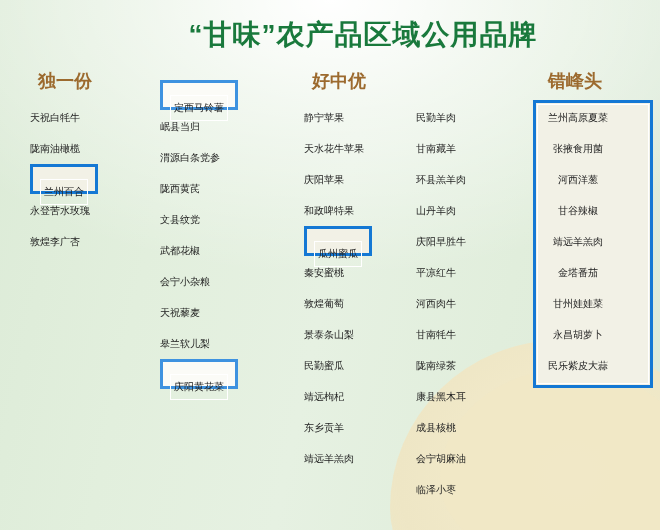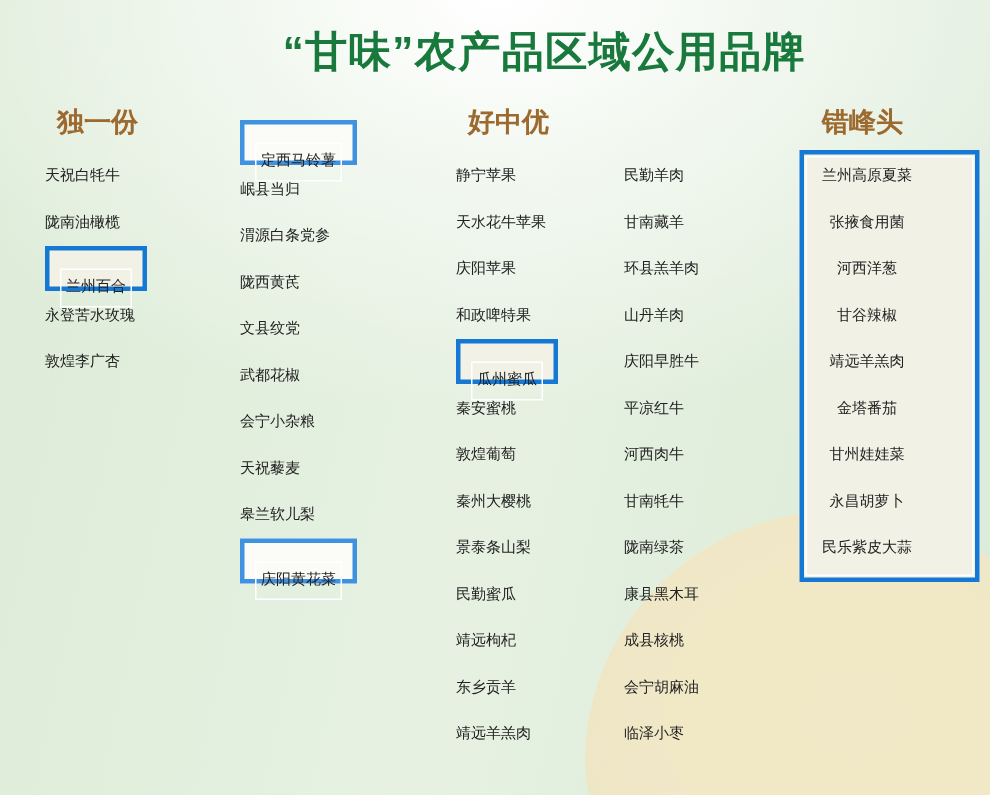--- a/index.html
+++ b/index.html
@@ -188,21 +188,20 @@
     <div class="col" id="col3">
       <div class="col-head">好中优</div>
       <div class="items">
         <div class="item">静宁苹果</div>
         <div class="item">天水花牛苹果</div>
         <div class="item">庆阳苹果</div>
         <div class="item">和政啤特果</div>
         <div class="item-row-hl"><span class="item hl"><span class="inner">瓜州蜜瓜</span></span></div>
         <div class="item">秦安蜜桃</div>
         <div class="item">敦煌葡萄</div>
-        <div class="item">秦州大樱桃</div>
         <div class="item">景泰条山梨</div>
         <div class="item">民勤蜜瓜</div>
         <div class="item">靖远枸杞</div>
         <div class="item">东乡贡羊</div>
         <div class="item">靖远羊羔肉</div>
       </div>
     </div>
 
     <div class="col" id="col4">
       <div class="col-head"></div>

